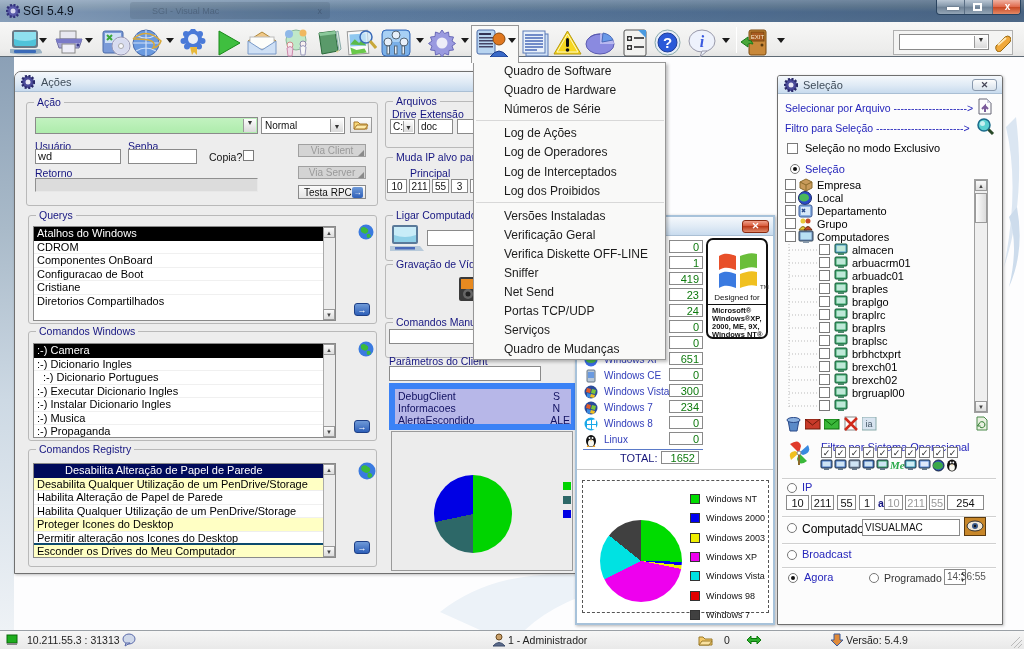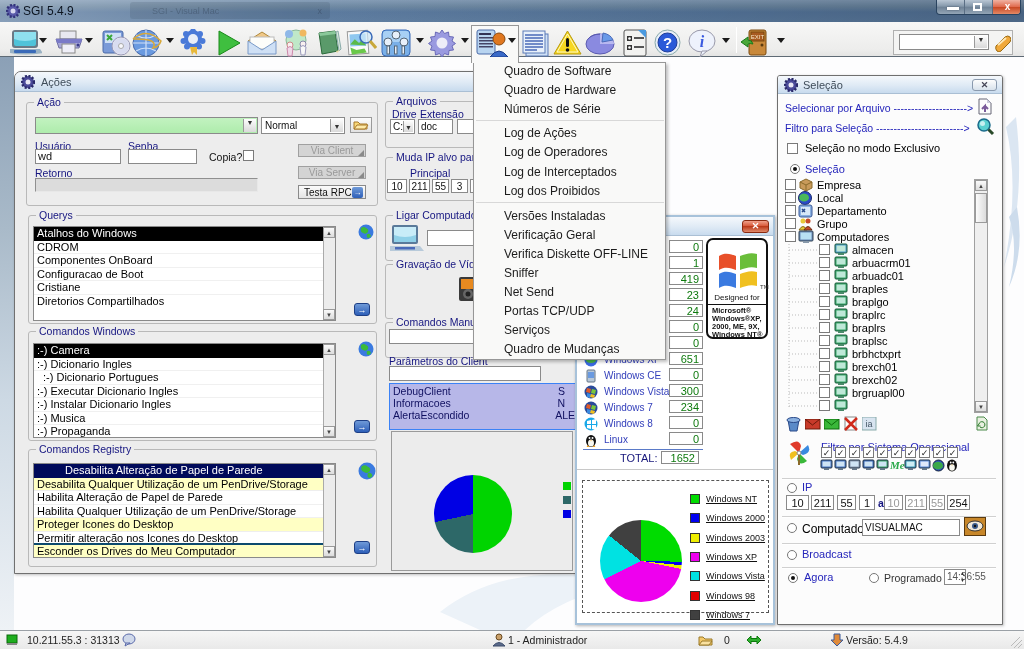--- a/index.html
+++ b/index.html
@@ -28,21 +28,21 @@
 .navlbl{font-size:10.5px;color:#151580;}
 .blue{color:#2525bb;}
 .chk{background:#fff;border:1px solid #7a7a7a;width:11px;height:11px;font-size:9px;line-height:10px;text-align:center;color:#222;}
 .radio{width:10px;height:10px;border:1px solid #777;border-radius:50%;background:#fff;}
 .radio.sel::after{content:"";position:absolute;left:2px;top:2px;width:4px;height:4px;border-radius:50%;background:#111;}
 .arrbtn{background:linear-gradient(180deg,#6f9ad8,#2e5fb8);border:1px solid #1d3f86;border-radius:3px;color:#fff;text-align:center;}
 .menu-item{position:absolute;left:30px;font-size:12px;color:#1c1c1c;white-space:nowrap;}
 .vrow-lbl{position:absolute;font-size:10px;color:#3440bb;white-space:nowrap;}
 .cnt{position:absolute;background:#fff;border:1px solid #8a8a8a;font-size:11px;color:#0e7a0e;text-align:right;padding-right:3px;}
 .dd{position:absolute;width:0;height:0;border-left:4px solid transparent;border-right:4px solid transparent;border-top:5px solid #1a1a1a;}
-.leg{position:absolute;font-size:9px;color:#111;white-space:nowrap;text-decoration:underline;}
+.leg{position:absolute;font-size:9px;color:#111;white-space:nowrap;}
 .legsq{position:absolute;width:10px;height:10px;border:1px solid #333;}
 </style>
 </head>
 <body>
 <div id="app">
   <div id="titlebar" class="abs">
       <div class="shade abs"></div>
     <div class="abs" style="left:130px;top:2px;width:200px;height:17px;background:rgba(30,45,65,.13);border-radius:3px;color:rgba(25,35,50,.28);font-size:9px;padding:4px 0 0 22px;">SGI - Visual Mac<span style="float:right;margin-right:8px;">x</span></div>
     <svg class="abs" style="left:6px;top:4px;" width="14" height="14">
         <circle cx="7" cy="7" r="6" fill="#5a5aaa"></circle>
@@ -390,21 +390,21 @@
           <circle cx="11" cy="21" r="5" fill="#666"></circle>
           <circle cx="11" cy="21" r="2.5" fill="#222"></circle>
         </svg>
     </div>
     <div class="abs group" style="left:370px;top:250px;width:188px;height:36px;">
         <div class="glabel">Comandos Manuais [</div>
       <div class="abs fld" style="left:3px;top:6px;width:153px;height:15px;"></div>
     </div>
     <div class="abs navlbl" style="left:374px;top:283px;">Parâmetros do Client</div>
     <div class="abs fld" style="left:374px;top:294px;width:152px;height:15px;"></div>
-    <div class="abs" style="left:374px;top:311px;width:188px;height:47px;background:#b7b7e8;border:1px solid #3b82f6;font-size:10.5px;color:#101060;">
+    <div class="abs" style="left:374px;top:311px;width:188px;height:47px;background:#b7b7e8;border:6px solid #3b82f6;font-size:10.5px;color:#101060;">
       <div style="padding:1px 3px 0;">DebugClient<span style="float:right;margin-right:8px;">S</span></div>
       <div style="padding:0 3px;">Informacoes<span style="float:right;margin-right:8px;">N</span></div>
       <div style="padding:0 3px;">AlertaEscondido<span style="float:right;margin-right:-2px;">ALE</span></div>
     </div>
   </div>
   <div id="win-chart2" class="abs" style="left:391px;top:431px;width:182px;height:140px;background:#ececec;border:1px solid #9a9a9a;">
     <div class="abs" style="left:42px;top:43px;width:78px;height:78px;border-radius:50%;background:conic-gradient(#00d400 0deg 180deg,#2d6868 180deg 258deg,#0000e4 258deg 360deg);"></div>
     <div class="abs" style="left:171px;top:50px;width:8px;height:8px;background:#00d400;"></div>
     <div class="abs" style="left:171px;top:64px;width:8px;height:8px;background:#2d6868;"></div>
     <div class="abs" style="left:171px;top:78px;width:8px;height:8px;background:#0000e4;"></div>
@@ -798,21 +798,21 @@
     <div class="abs radio" style="left:9px;top:407px;"></div>
     <div class="abs blue" style="left:24px;top:405px;font-size:11px;">IP</div>
     <div class="abs fld" style="left:8px;top:419px;width:23px;height:15px;text-align:center;line-height:14px;">10</div>
     <div class="abs fld" style="left:33px;top:419px;width:23px;height:15px;text-align:center;line-height:14px;">211</div>
     <div class="abs fld" style="left:59px;top:419px;width:19px;height:15px;text-align:center;line-height:14px;">55</div>
     <div class="abs fld" style="left:81px;top:419px;width:16px;height:15px;text-align:center;line-height:14px;">1</div>
     <div class="abs navlbl" style="left:100px;top:421px;font-weight:bold;">a</div>
     <div class="abs fld" style="left:106px;top:419px;width:19px;height:15px;text-align:center;line-height:14px;color:#999;">10</div>
     <div class="abs fld" style="left:127px;top:419px;width:22px;height:15px;text-align:center;line-height:14px;color:#999;">211</div>
     <div class="abs fld" style="left:151px;top:419px;width:16px;height:15px;text-align:center;line-height:14px;color:#999;">55</div>
-    <div class="abs fld" style="left:169px;top:419px;width:23px;height:15px;text-align:center;line-height:14px;">254</div>
+    <div class="abs fld" style="left:169px;top:419px;width:37px;height:15px;text-align:center;line-height:14px;">254</div>
     <div class="abs" style="left:4px;top:440px;width:214px;height:1px;background:#d0d0d0;box-shadow:0 1px 0 #fff;"></div>
     <div class="abs radio" style="left:9px;top:447px;"></div>
     <div class="abs" style="left:24px;top:446px;font-size:12px;">Computador</div>
     <div class="abs fld" style="left:84px;top:443px;width:98px;height:17px;font-size:10px;line-height:15px;padding-left:2px;">VISUALMAC</div>
     <div class="abs" style="left:186px;top:441px;width:22px;height:19px;background:#c8872a;border:1px solid #5a3a10;"><svg width="20" height="17">
           <ellipse cx="10" cy="8" rx="8" ry="5" fill="#f0e8d8" stroke="#333"></ellipse>
           <circle cx="10" cy="8" r="3" fill="#3a5a8a"></circle>
           <circle cx="10" cy="8" r="1.2" fill="#111"></circle>
         </svg></div>
     <div class="abs" style="left:4px;top:467px;width:214px;height:1px;background:#d0d0d0;box-shadow:0 1px 0 #fff;"></div>

